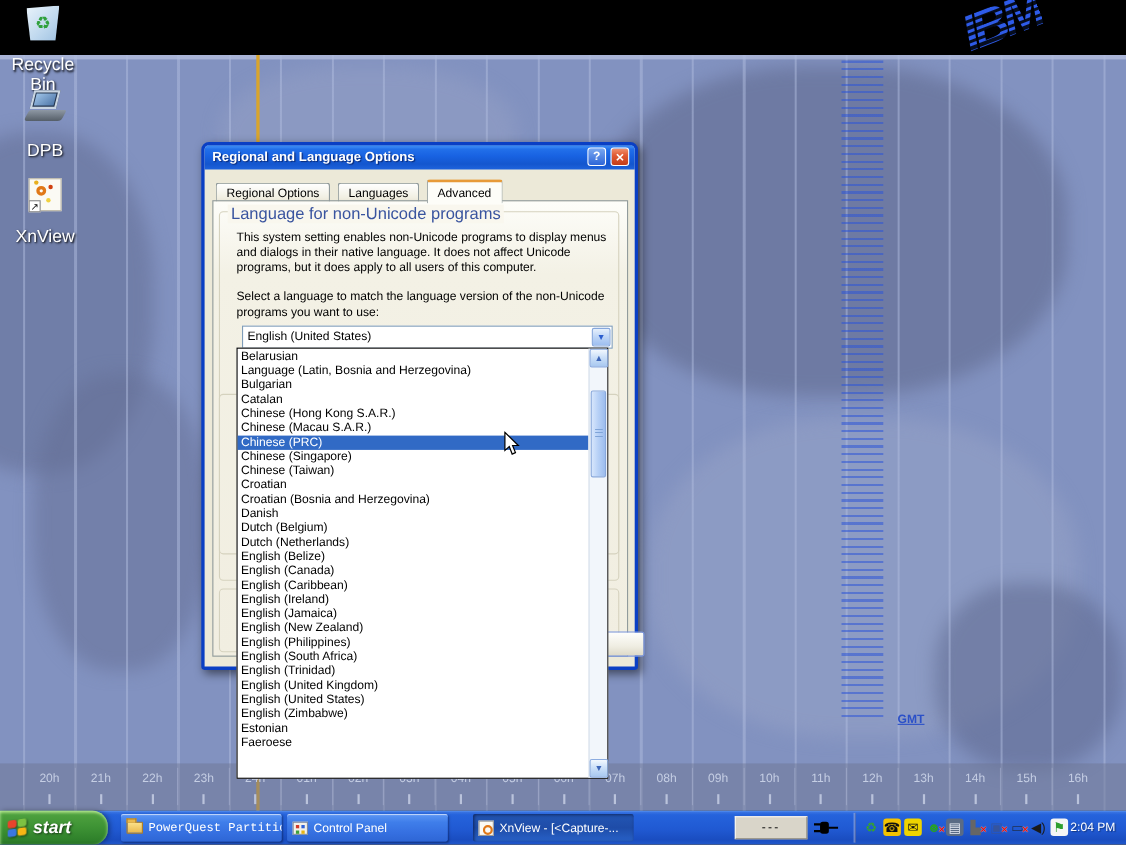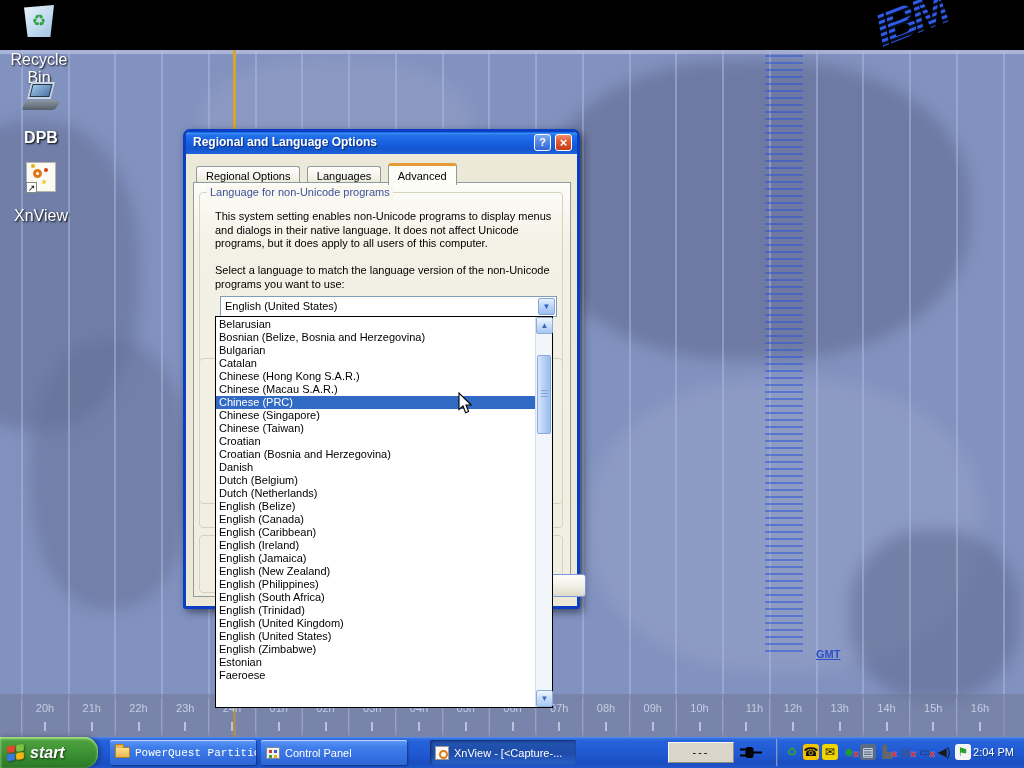--- a/index.html
+++ b/index.html
@@ -34,21 +34,21 @@
   .orange-line { position:absolute; left:233px; top:0; width:3px; height:687px; background:#D9A42C; }
   .hour-band { position:absolute; left:0; top:644px; width:1024px; height:43px; background:rgba(108,117,146,.48); }
   .hour-label { position:absolute; top:8px; width:34px; text-align:center; font-size:11px; color:#C5CEE4; }
   .hour-tick  { position:absolute; top:28px; width:2px; height:9px; background:rgba(197,206,228,.85); }
   .hour-sep   { position:absolute; top:4px;  width:1px; height:34px; background:rgba(200,210,235,.30); }
 
   
   .desk-icon { position:absolute; width:78px; text-align:center; z-index:3; }
   .desk-icon .lbl { display:inline-block; margin-top:13px; font-size:16px; color:#fff; text-shadow:1px 1px 2px #000; }
   .di-recycle { left:0px; top:4px; }
-  .di-dpb     { left:2px; top:82px;font-weight:bold; }
+  .di-dpb     { left:2px; top:82px; }
   .di-xnview  { left:2px; top:160px; }
   .icon-art { position:relative; width:36px; height:34px; margin:0 auto; }
   .rb-body { position:absolute; left:3px; top:1px; width:30px; height:32px;
     background:linear-gradient(135deg,#EAF4FB,#BFD8EE 60%,#9FC2E2);
     clip-path:polygon(0 8%, 100% 0, 88% 100%, 12% 100%); }
   .rb-glyph { position:absolute; left:0; top:7px; width:100%; text-align:center; font-size:16px; color:#2FA03C; }
   .lap-screen { position:absolute; left:6px; top:0; width:24px; height:17px; background:#24364F;
     border:2px solid #C9D5E2; transform:skewX(-14deg); }
   .lap-screen-inner { position:absolute; inset:1px; background:linear-gradient(135deg,#9FC4E8,#4E76A8); }
   .lap-base { position:absolute; left:1px; top:18px; width:34px; height:10px;
@@ -78,21 +78,21 @@
     border:1px solid #919B9C; border-bottom:none; border-radius:3px 3px 0 0;
     background:linear-gradient(#FFFFFF,#F1EFE2 70%,#E3E0CF); margin-right:2px; }
   .tab.active { position:relative; height:22px; padding-top:4px; background:#FDFDF8;
     border-top:3px solid #E79A38; z-index:2; }
   .tab-page { position:absolute; left:7px; top:50px; width:378px; height:415px; border:1px solid #919B9C;
     background:linear-gradient(180deg,#FDFDF9,#F3F1E5 16%,#F1EEE1); }
   .groupbox { position:absolute; border:1px solid #D5D2BE; border-radius:4px; }
   .gb1 { left:5px; top:9px;   width:364px; height:312px; }
   .gb2 { left:5px; top:175px; width:364px; height:170px; }
   .gb3 { left:5px; top:352px; width:364px; height:58px; }
-  .gb-caption { position:absolute; left:13px; top:3px; padding:0 3px; font-size:11px; color:#39549F; background:#F9F7EE; }
+  .gb-caption { position:absolute; left:13px; top:3px; padding:0 3px; font-size:15px; color:#39549F; background:#F9F7EE; }
   .para { position:absolute; left:21px; width:350px; font-size:11px; line-height:13.5px; color:#000; }
   .para1 { top:27px; } .para2 { top:81px; }
   .combo { position:absolute; left:26px; top:113px; width:337px; height:21px; background:#fff; border:1px solid #7F9DB9; }
   .combo-text { position:absolute; left:4px; top:3px; font-size:11px; color:#000; }
   .combo-btn { position:absolute; right:1px; top:1px; width:17px; height:17px; border:1px solid #86A7DC; border-radius:2px;
     background:linear-gradient(180deg,#E6F0FC,#BCD4F6 50%,#9DBEF0); color:#2B5DCF; font-size:8px; text-align:center; line-height:16px; }
   .partial-button { position:absolute; left:356px; top:391px; width:36px; height:23px; border:1px solid #7A96DF;
     border-radius:3px; background:linear-gradient(#FEFEFC,#EFEDE2 60%,#DDD9C8); }
 
   
@@ -219,21 +219,21 @@
         <span class="hour-sep" style="left: 535.25px;"></span>
         <span class="hour-label" style="left: 589px;">08h</span>
         <span class="hour-tick" style="left: 605px;"></span>
         <span class="hour-sep" style="left: 582px;"></span>
         <span class="hour-label" style="left: 635.75px;">09h</span>
         <span class="hour-tick" style="left: 651.75px;"></span>
         <span class="hour-sep" style="left: 628.75px;"></span>
         <span class="hour-label" style="left: 682.5px;">10h</span>
         <span class="hour-tick" style="left: 698.5px;"></span>
         <span class="hour-sep" style="left: 675.5px;"></span>
-        <span class="hour-label" style="left: 729.25px; text-align: right;">11h</span>
+        <span class="hour-label" style="left: 729.25px;">11h</span>
         <span class="hour-tick" style="left: 745.25px;"></span>
         <span class="hour-sep" style="left: 722.25px;"></span>
         <span class="hour-label" style="left: 776px;">12h</span>
         <span class="hour-tick" style="left: 792px;"></span>
         <span class="hour-sep" style="left: 769px;"></span>
         <span class="hour-label" style="left: 822.75px;">13h</span>
         <span class="hour-tick" style="left: 838.75px;"></span>
         <span class="hour-sep" style="left: 815.75px;"></span>
         <span class="hour-label" style="left: 869.5px;">14h</span>
         <span class="hour-tick" style="left: 885.5px;"></span>
@@ -297,21 +297,21 @@
         <span class="combo-text">English (United States)</span>
         <div class="combo-btn">▼</div>
       </div>
       <div class="partial-button"></div>
     </div>
   </div>
 
   <div class="listbox">
     <div class="list-items" id="lang-list">
         <div class="list-item">Belarusian</div>
-        <div class="list-item">Bosnian (Belize, Bosnia and Herzegovina)</div>
+        <div class="list-item">Language (Latin, Bosnia and Herzegovina)</div>
         <div class="list-item">Bulgarian</div>
         <div class="list-item">Catalan</div>
         <div class="list-item">Chinese (Hong Kong S.A.R.)</div>
         <div class="list-item">Chinese (Macau S.A.R.)</div>
         <div class="list-item selected">Chinese (PRC)</div>
         <div class="list-item">Chinese (Singapore)</div>
         <div class="list-item">Chinese (Taiwan)</div>
         <div class="list-item">Croatian</div>
         <div class="list-item">Croatian (Bosnia and Herzegovina)</div>
         <div class="list-item">Danish</div>

